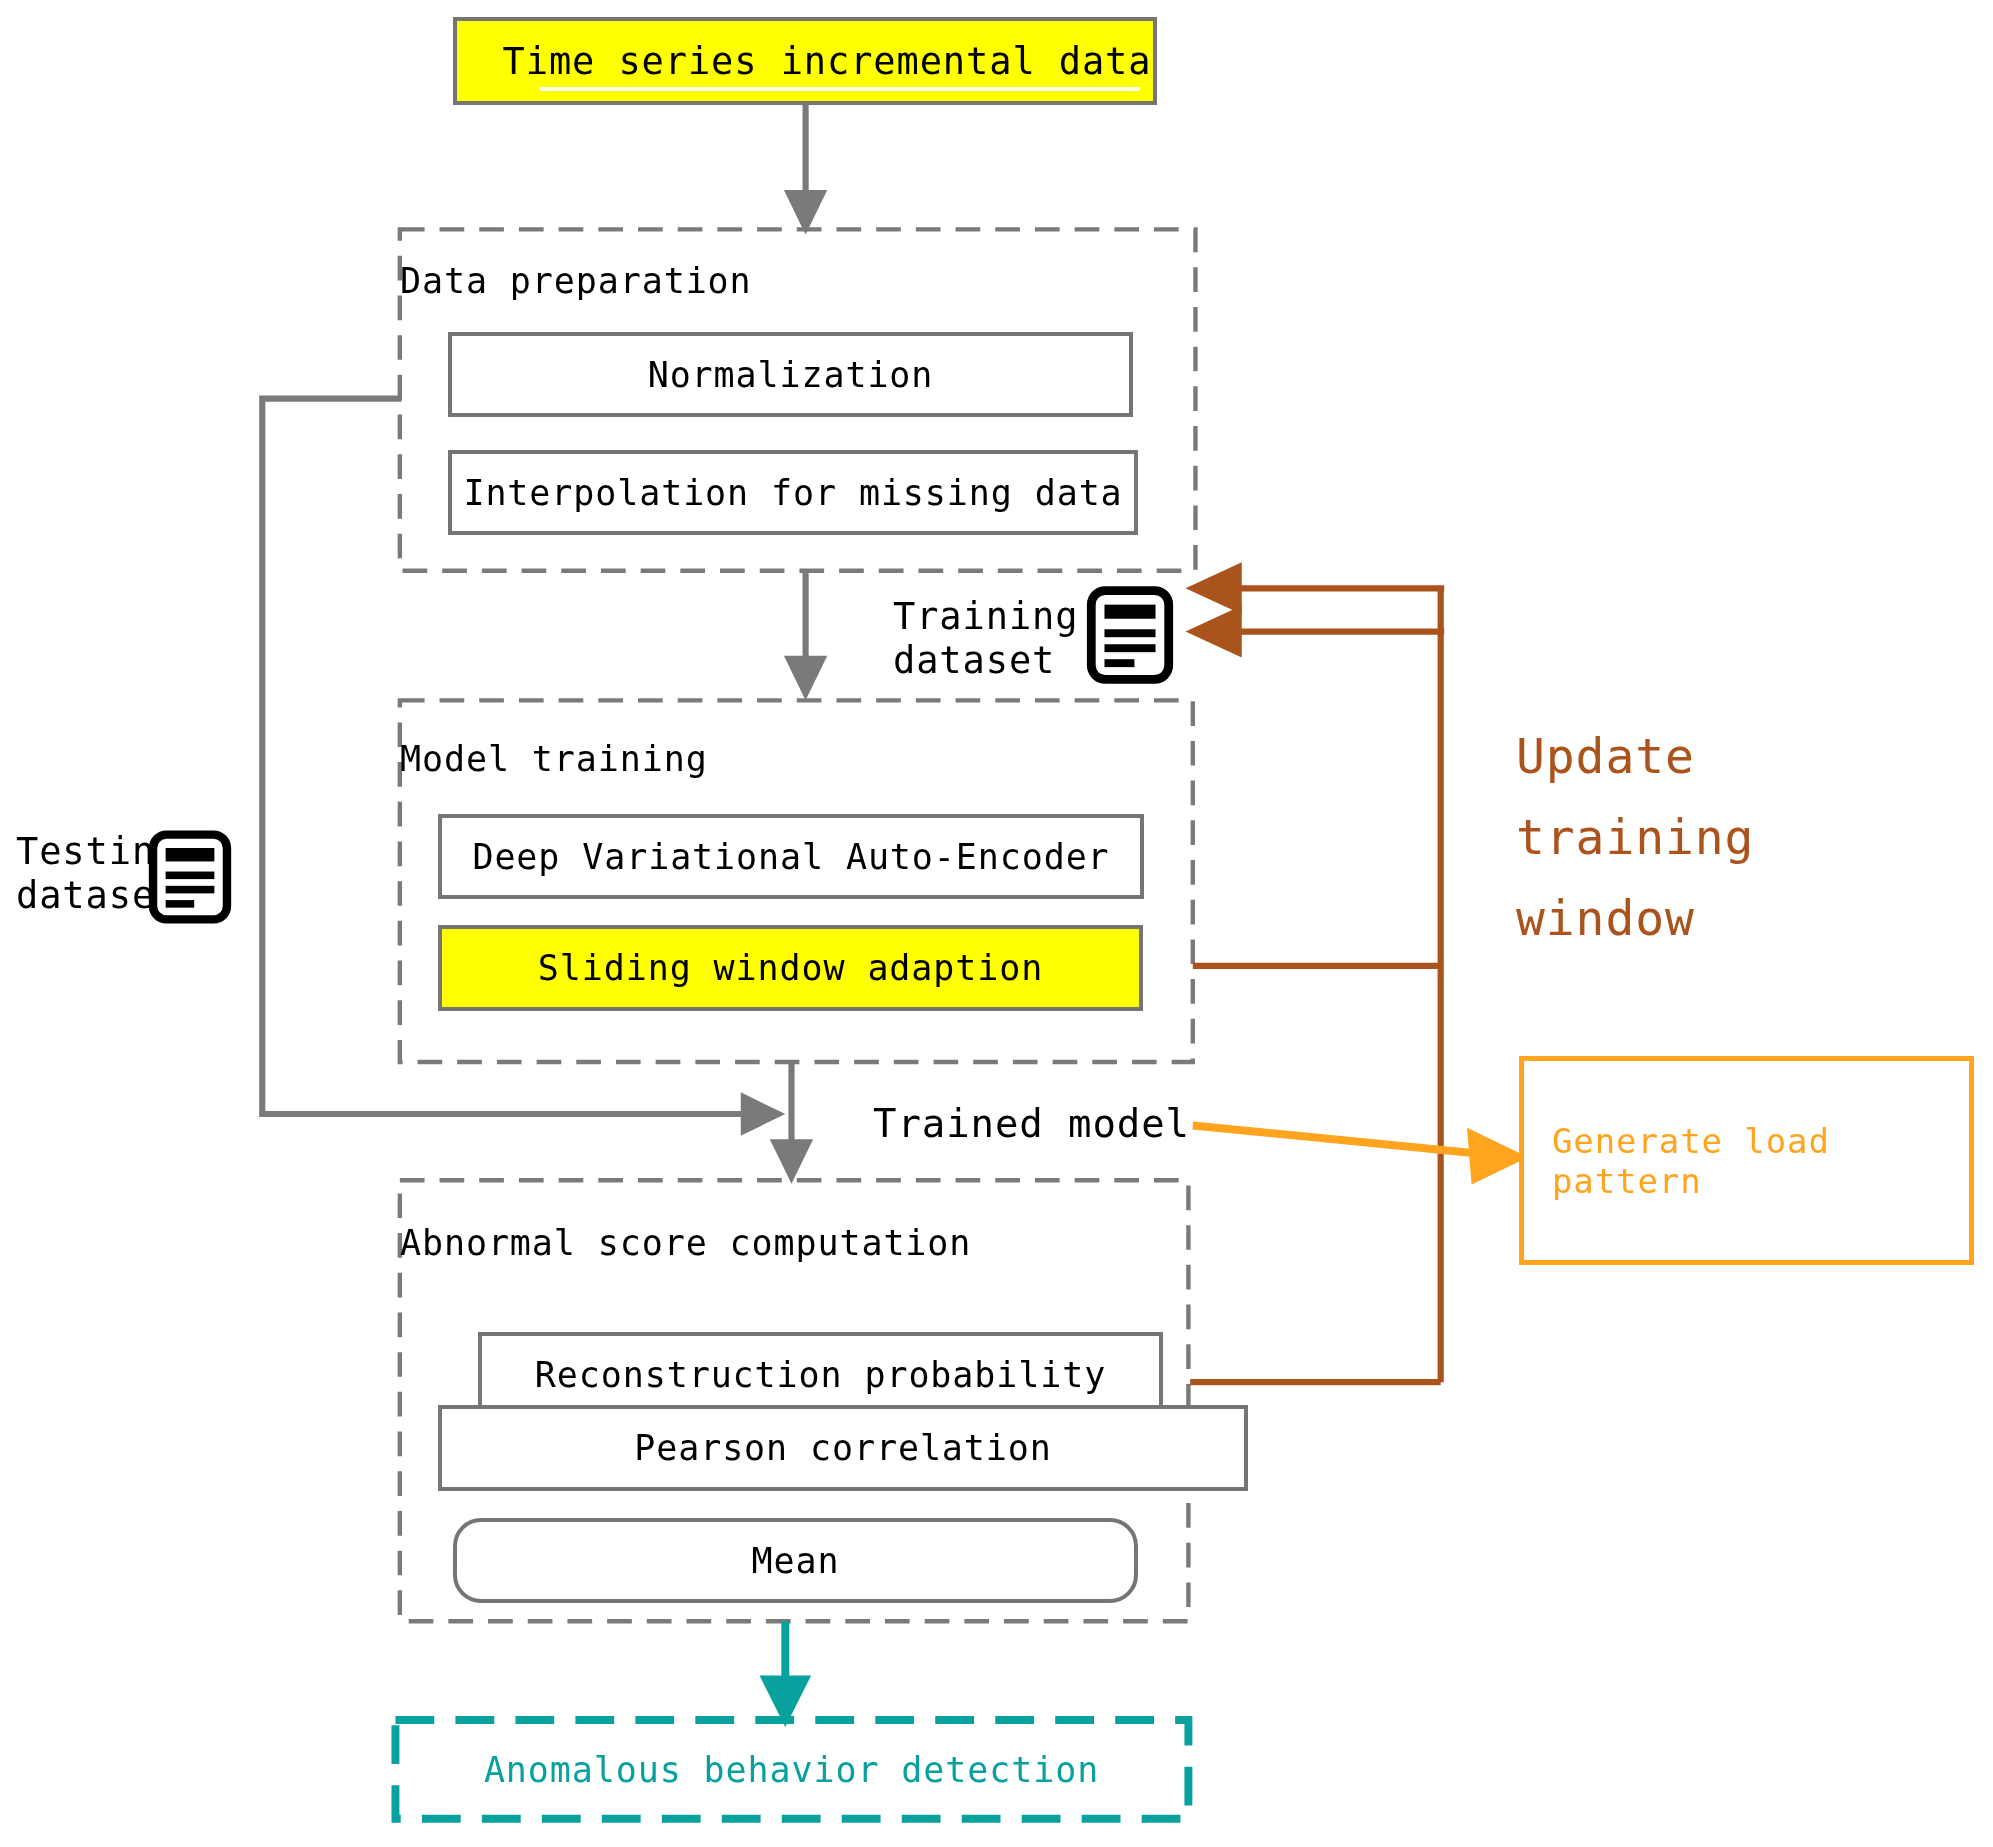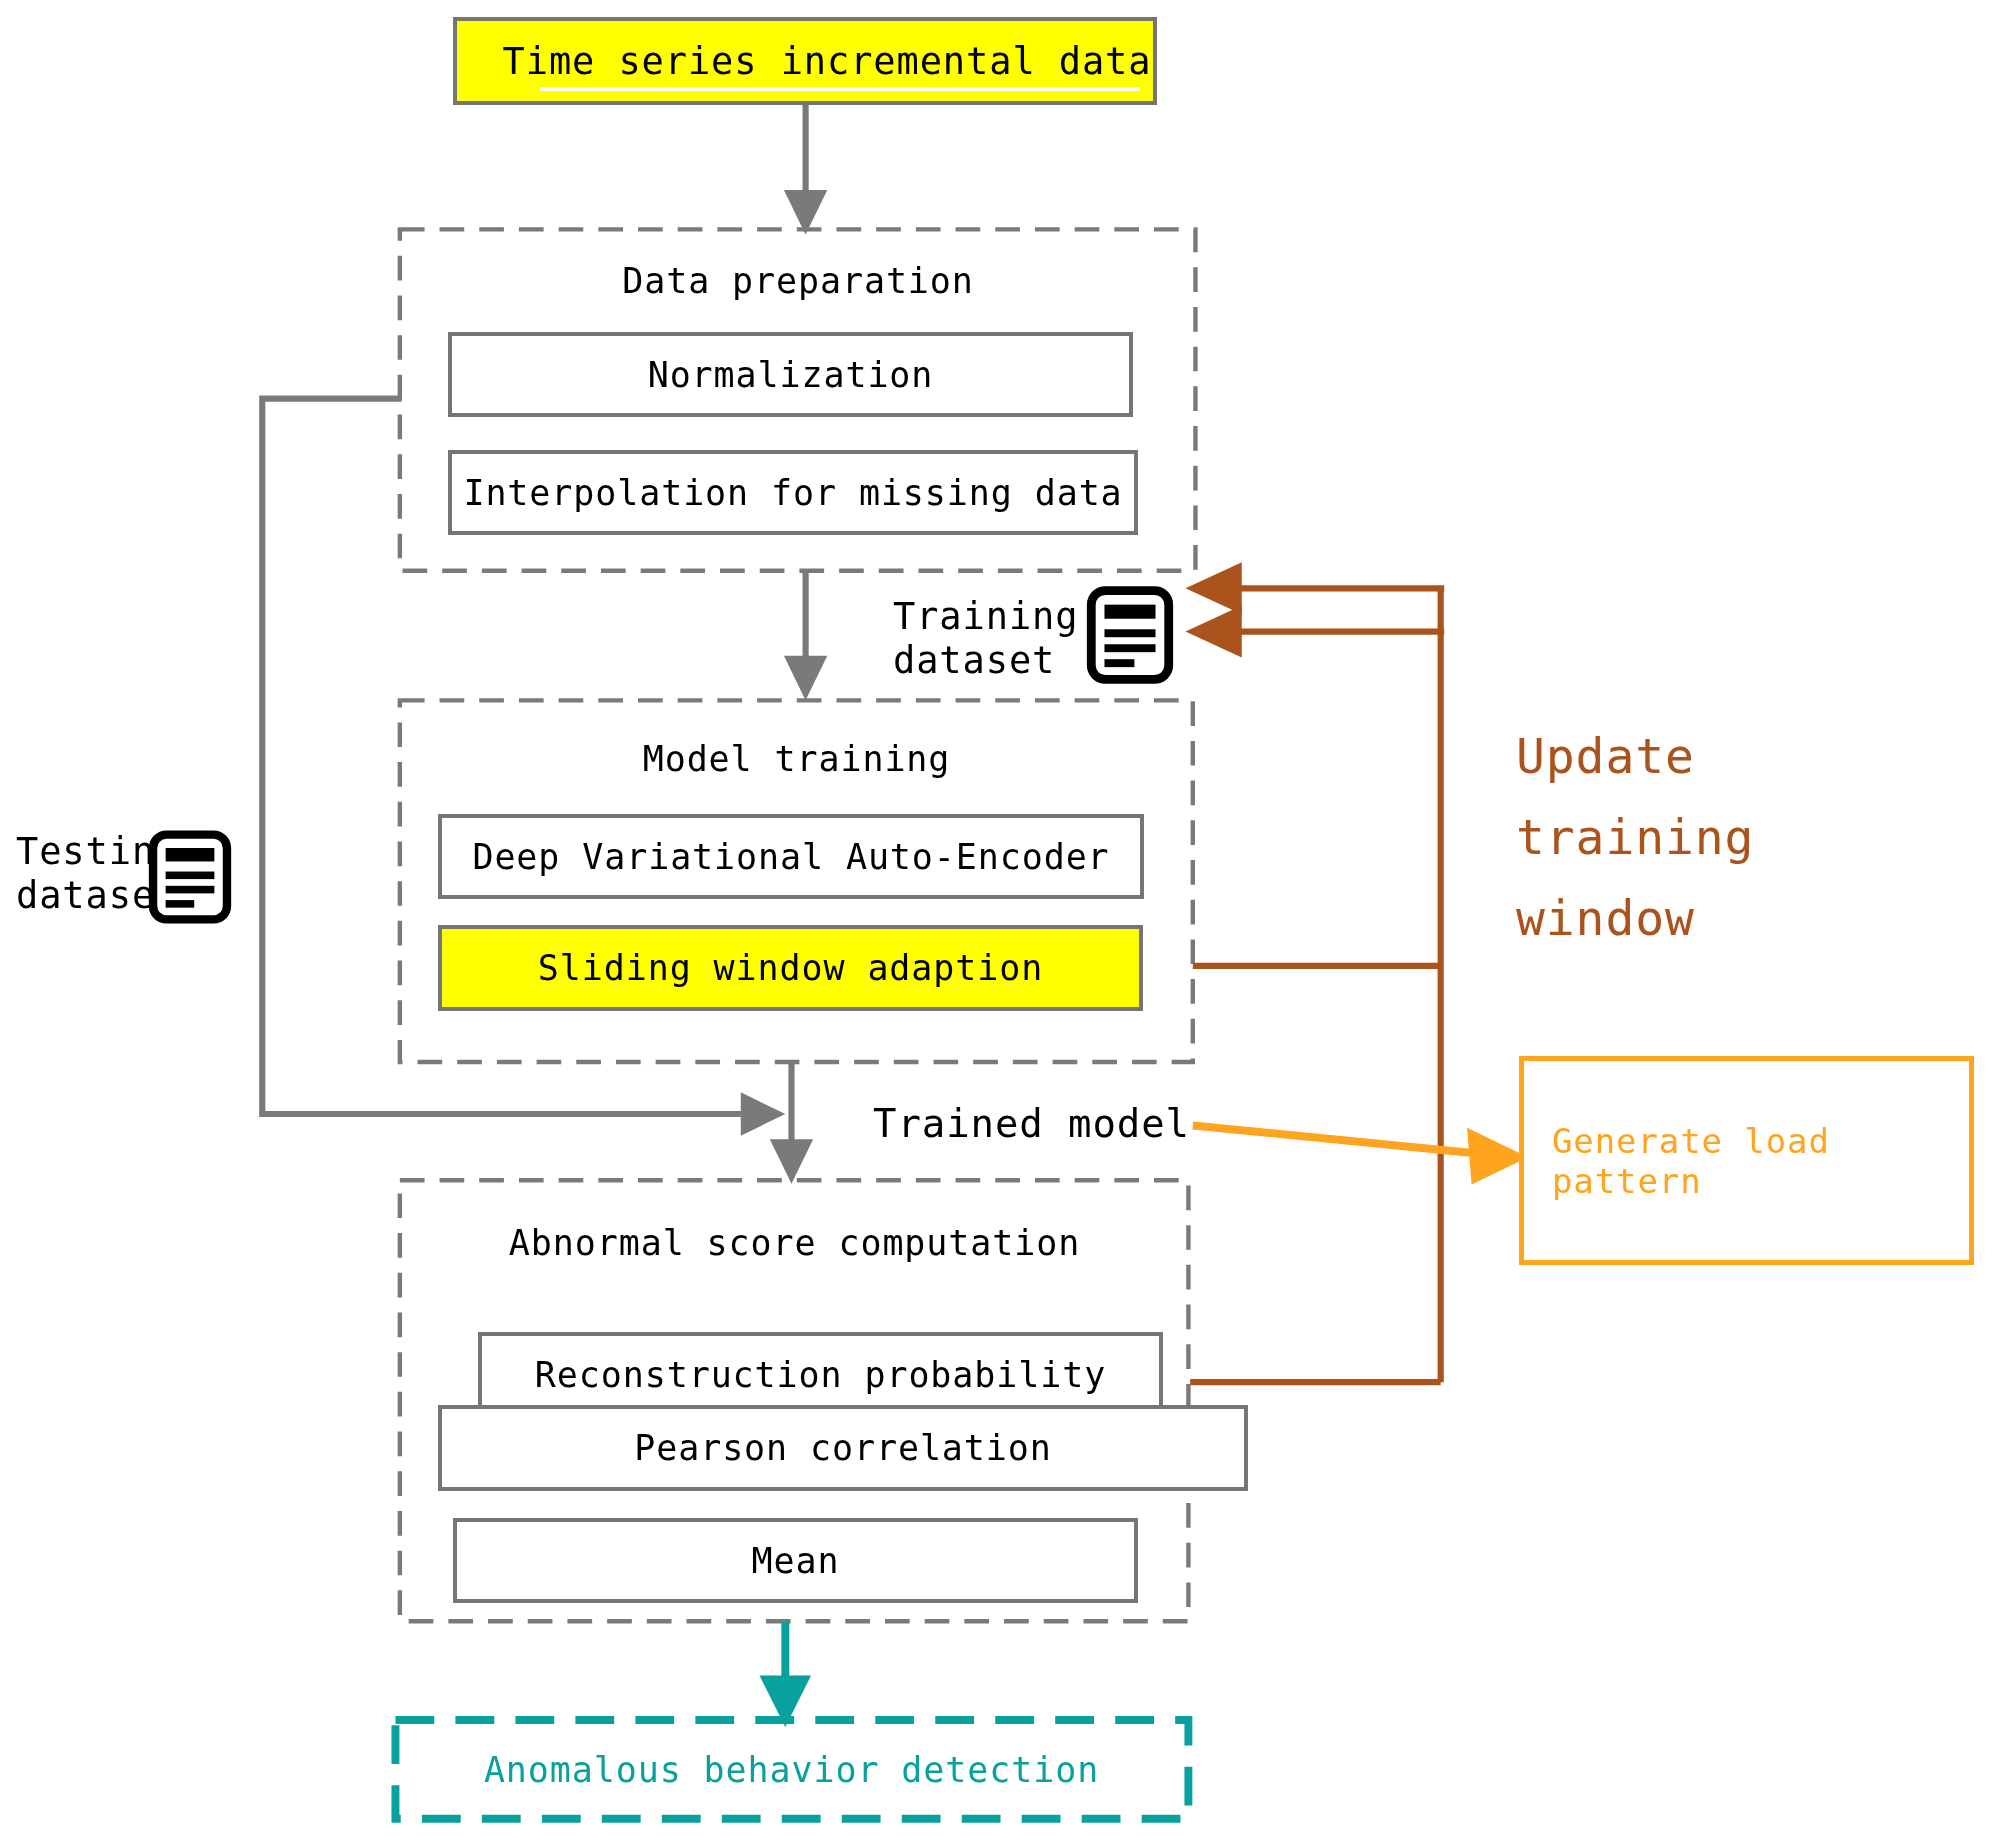--- a/index.html
+++ b/index.html
@@ -12,21 +12,21 @@
     font-family:"DejaVu Sans Mono", monospace; color:#000; overflow:hidden;
   }
   svg.overlay{position:absolute; left:0; top:0; width:1994px; height:1847px;}
   .node{
     position:absolute; display:flex; align-items:center; justify-content:center;
     background:#fff; border:4.4px solid var(--boxgray); box-sizing:border-box;
     font-size:35px; letter-spacing:0.9px; text-align:center;
   }
   .node.yellow{background:var(--yellow);}
   .grouptitle{
-    position:absolute; text-align:center; font-size:35px; letter-spacing:0.9px;
+    position:absolute; font-size:35px; letter-spacing:0.9px;
   }
   .sidelabel{position:absolute; font-size:37px; line-height:44px; letter-spacing:0.9px;}
   .orange-node{
     position:absolute; display:flex; align-items:center; justify-content:center;
     border:5.3px solid var(--orange); color:var(--orange); background:#fff;
     font-size:34px; letter-spacing:0.9px; box-sizing:border-box;padding-left:28px;
   }
   .update-label{
     position:absolute; color:var(--brown); font-size:48px; line-height:81px;
     letter-spacing:0.9px; white-space:nowrap;
@@ -132,21 +132,21 @@
 
   <div class="sidelabel" style="left:873px; top:1102px; font-size:39px;">Trained model</div>
 
   <div class="grouptitle" style="left:400px; top:1223px; width:789px;">Abnormal score computation</div>
   <div class="node" style="left:453px; top:1332px; width:685px; height:86px;margin-left:25px;">
     <span>Reconstruction probability</span>
   </div>
   <div class="node" style="left:438px; top:1405px; width:810px; height:86px;">
     <span>Pearson correlation</span>
   </div>
-  <div class="node" style="left:453px; top:1518px; width:685px; height:85px;">
+  <div class="node" style="left:453px; top:1518px; width:685px; height:85px;border-radius:28px;">
     <span>Mean</span>
   </div>
 
   <div class="teal-label" style="left:395px; top:1720px; width:793px; height:99px;">Anomalous behavior detection</div>
 
   <div class="update-label" style="left:1516px; top:716px;">
     <div>Update</div>
     <div>training</div>
     <div>window</div>
   </div>

